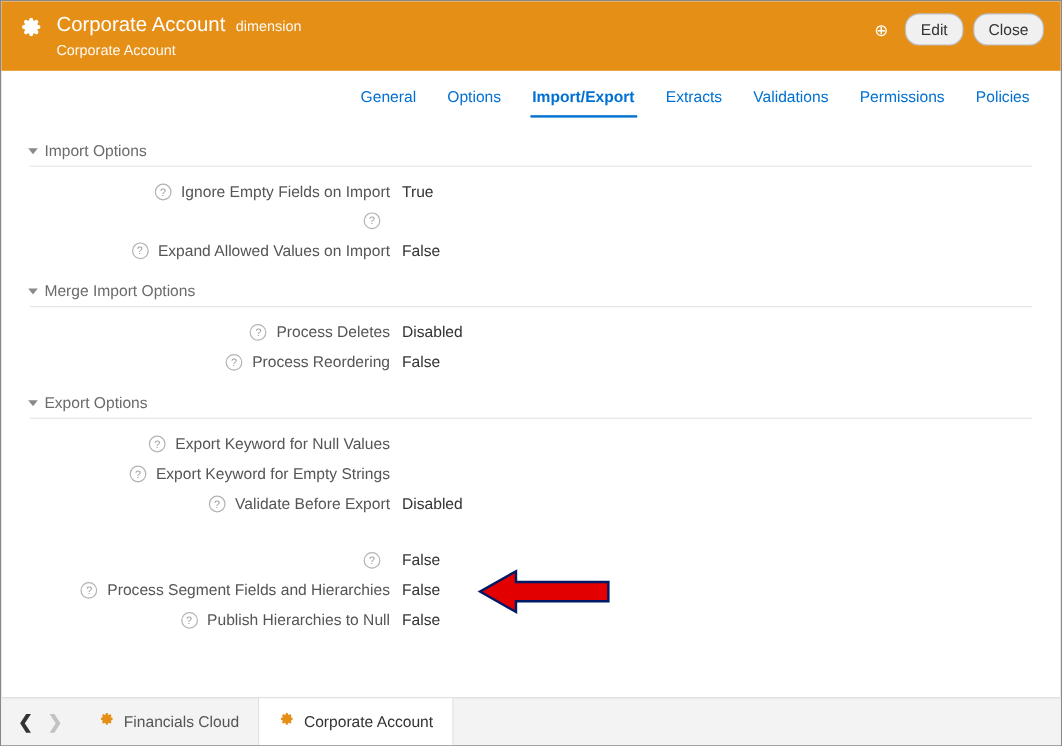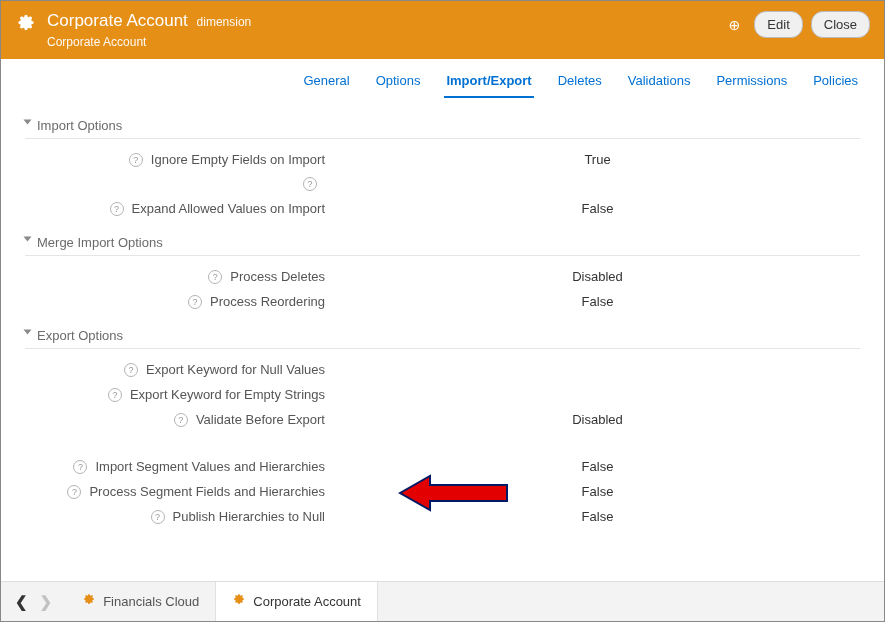--- a/index.html
+++ b/index.html
@@ -19,29 +19,29 @@
 .btn { background: #f0f0f0; border: 1px solid #bbb; padding: 5px 12px; font-size: 13px; color: #333; cursor: pointer; border-radius: 12px; }
 
 
 .tabs { display: flex; gap: 22px; padding: 10px 24px 0 24px; border-bottom: none; justify-content: flex-end; }
 .tab { color: #0070d2; font-size: 13px; padding: 4px 2px 8px 2px; cursor: pointer; }
 .tab.active { font-weight: 600; border-bottom: 2px solid #0070d2; }
 
 
 .content { flex: 1; overflow: auto; padding: 6px 24px 16px 24px; }
 .section { margin-top: 14px; }
-.section-header { display: flex; align-items: flex-start; color: #6b6b6b; font-size: 13px; padding-bottom: 5px; border-bottom: 1px solid #e5e5e5; }
+.section-header { display: flex; align-items: center; color: #6b6b6b; font-size: 13px; padding-bottom: 5px; border-bottom: 1px solid #e5e5e5; }
 .tri { display: inline-block; width: 0; height: 0; border-left: 5px solid #8a8a8a; border-top: 4px solid transparent; border-bottom: 4px solid transparent; transform: rotate(90deg); margin-right: 7px; }
 .section-title { }
 
 .rows { padding-top: 8px; }
 .row { display: flex; align-items: center; padding: 5px 0; position: relative; }
 .label-col { width: 310px; display: flex; align-items: center; justify-content: flex-end; color: #555; font-size: 13px; padding-right: 10px; }
 .help { width: 14px; height: 14px; border: 1px solid #b3b3b3; border-radius: 50%; display: inline-flex; align-items: center; justify-content: center; font-size: 9px; color: #999; margin-right: 8px; cursor: pointer; flex-shrink: 0; }
-.value-col { flex: 1; color: #333; font-size: 13px; text-align: center; }
+.value-col { flex: 1; color: #333; font-size: 13px; }
 
 .arrow-annotation { position: absolute; left: 370px; top: -6px; pointer-events: none; }
 .arrow-annotation svg { width: 120px; height: 40px; }
 
 
 .breadcrumb { display: flex; align-items: center; background: #f3f3f3; border-top: 1px solid #ddd; height: 40px; }
 .bc-nav { display: flex; align-items: center; padding: 0 8px; }
 .bc-nav .chev { cursor: pointer; color: #333; padding: 4px 6px; font-size: 15px; font-weight: bold; }
 .bc-nav .chev.disabled { color: #c2c2c2; cursor: default; }
 .bc-tabs { display: flex; align-items: stretch; height: 100%; }
@@ -71,21 +71,21 @@
       <span class="plus-icon">⊕</span>
       <button class="btn">Edit</button>
       <button class="btn">Close</button>
     </div>
   </div>
 
   <div class="tabs">
     <div class="tab">General</div>
     <div class="tab">Options</div>
     <div class="tab active">Import/Export</div>
-    <div class="tab">Deletes</div>
+    <div class="tab">Extracts</div>
     <div class="tab">Validations</div>
     <div class="tab">Permissions</div>
     <div class="tab">Policies</div>
   </div>
 
   <div class="content">
 
     <div class="section">
       <div class="section-header">
         <span class="tri"></span>
@@ -166,21 +166,20 @@
           <div class="value-col">Disabled</div>
         </div>
       </div>
     </div>
 
     <div class="section">
       <div class="rows">
         <div class="row">
           <div class="label-col">
             <span class="help">?</span>
-            <span>Import Segment Values and Hierarchies</span>
           </div>
           <div class="value-col">False</div>
         </div>
         <div class="row">
           <div class="label-col">
             <span class="help">?</span>
             <span>Process Segment Fields and Hierarchies</span>
           </div>
           <div class="value-col">False</div>
           <div class="arrow-annotation">

